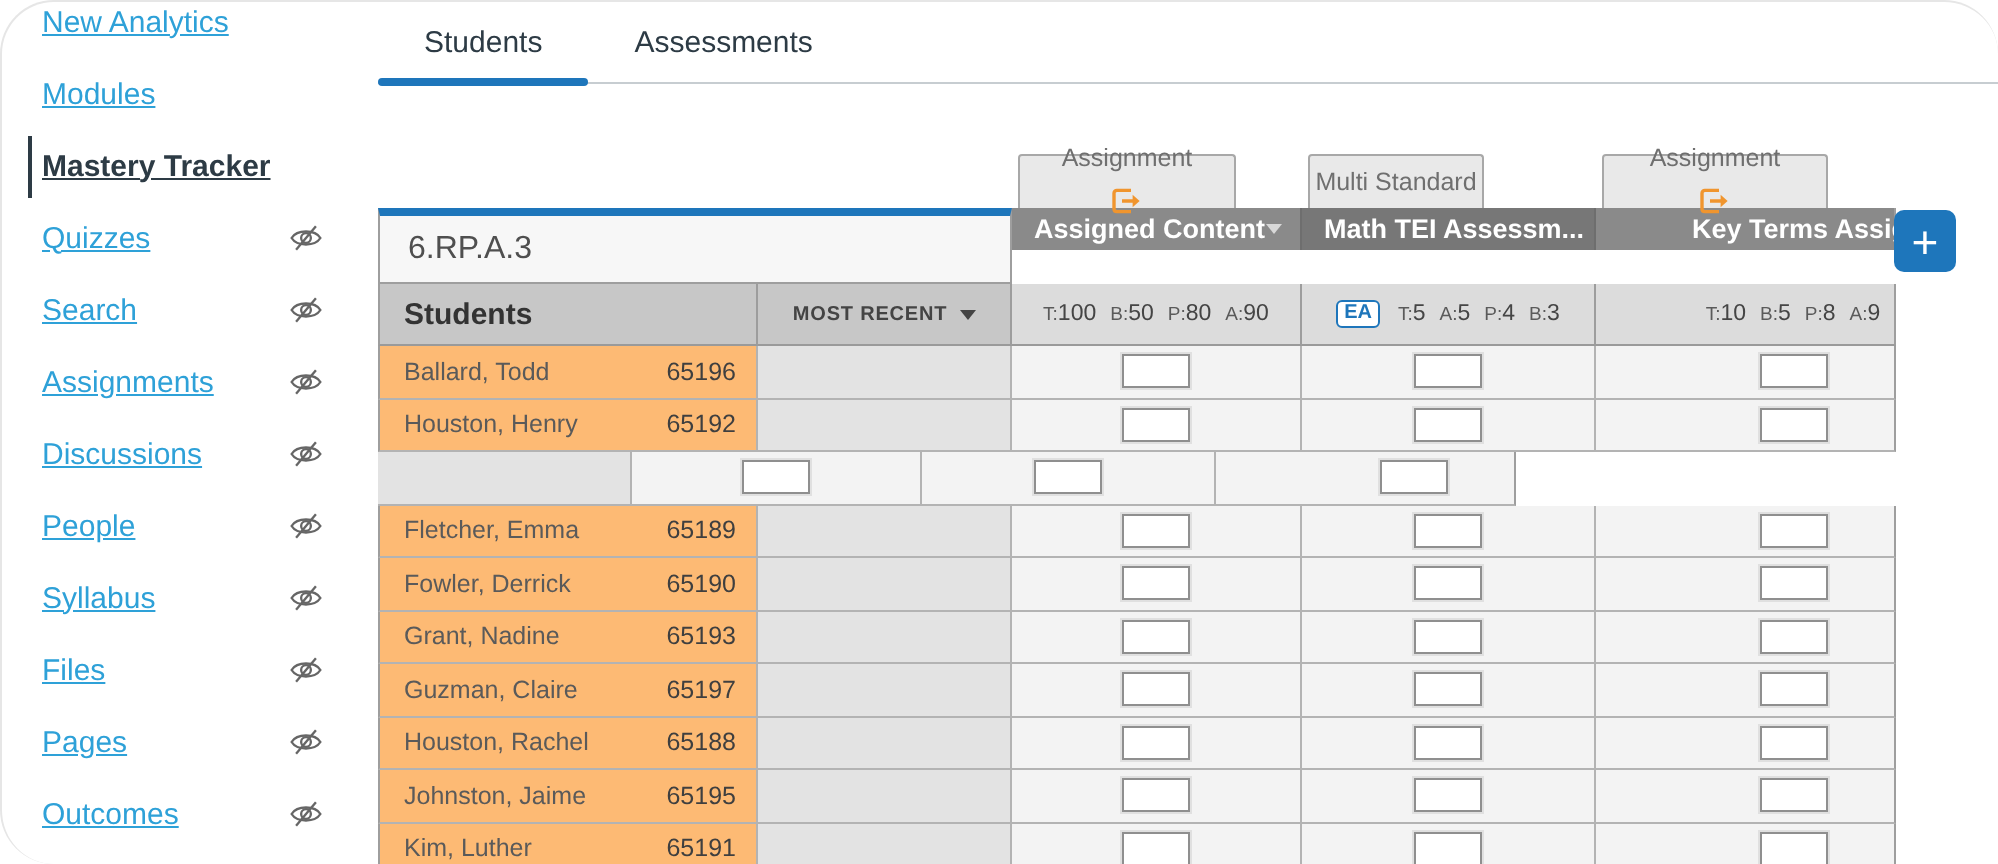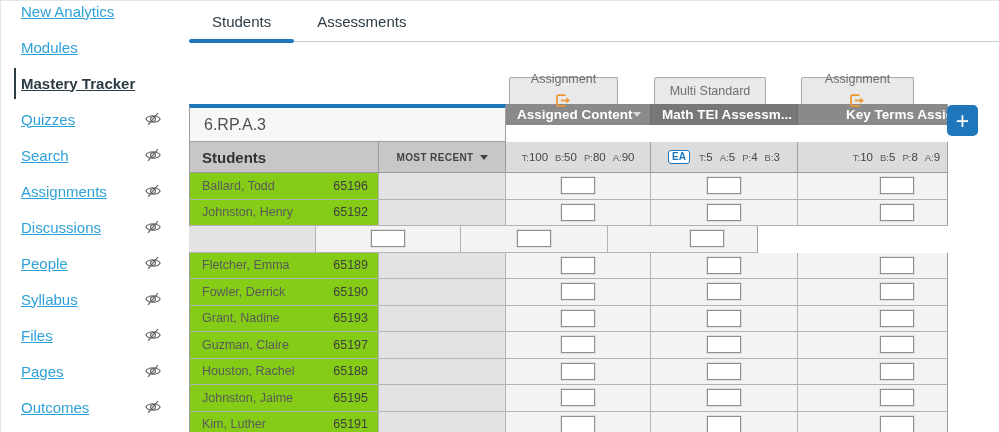--- a/index.html
+++ b/index.html
@@ -1,20 +1,20 @@
 <!DOCTYPE html>
 <html><head>
 <meta charset="utf-8">
 <style>
   * { margin:0; padding:0; box-sizing:border-box; }
   body { background:#fff; }
   .page {
     position:relative; width:999px; height:432px; overflow:hidden;
     background:#fff; font-family:"Liberation Sans", sans-serif;
-    border-top:1px solid #e6e6e6; border-left:1px solid #e6e6e6;
+    border-top:1px solid #e6e6e6; border-left:1px solid #e6e6e6;border-radius:27px;
   }
 
   
   .sidebar { position:absolute; left:0; top:-8px; width:186px; }
   .side-item { position:relative; height:36px; display:flex; align-items:center; padding-left:20px; }
   .side-link { font-size:15px; color:#2ea1d8; text-decoration:underline; cursor:pointer; }
   .side-item.active .side-link { color:#2d3b45; font-weight:bold; }
   .side-item.active::before { content:""; position:absolute; left:13px; top:3px; height:31px; width:2px; background:#2d3b45; }
   .eye { position:absolute; left:143px; top:9px; width:18px; height:18px; }
 
@@ -24,21 +24,21 @@
   .tab { position:relative; display:flex; align-items:center; justify-content:center; padding:0 23px; font-size:15px; color:#2d3b45; cursor:pointer; }
   .tab.active::after { content:""; position:absolute; left:0; right:0; bottom:-2px; height:4px; background:#1e76bb; border-radius:2px; }
 
   
   .tracker { position:absolute; left:0; top:103px; width:759px; }
 
   .col-btn { position:absolute; top:-27px; height:27px; display:flex; align-items:center; justify-content:center; gap:8px;
     background:#e9e9e9; border:1px solid #a8a8a8; border-bottom:none; border-radius:2px 2px 0 0;
     font-size:12.5px; color:#6f6f6f; cursor:pointer;flex-direction:column; }
   .col-btn-0 { left:320px; width:109px; }
-  .col-btn-1 { left:465px; width:112px; }
+  .col-btn-1 { left:465px; width:88px; }
   .col-btn-2 { left:612px; width:113px; }
 
   .std-row { display:flex; height:38px; }
   .std-cell { width:317px; background:#f7f7f7; border-top:4px solid #1e76bb; border-left:1px solid #9e9e9e;
     border-bottom:1px solid #9e9e9e; border-right:1px solid #9e9e9e; display:flex; align-items:center;
     padding-left:14px; font-size:16px; color:#4f4f4f; cursor:pointer; }
   .col-head { height:21px; display:flex; align-items:center; padding:0 11px; background:#8a8a8a; color:#fff;
     font-weight:bold; font-size:13.5px; border-right:1px solid #6e6e6e; cursor:pointer; white-space:nowrap; overflow:hidden; }
   .col-head.dark { background:#777; }
   .caret { width:0; height:0; border-left:4px solid transparent; border-right:4px solid transparent;
@@ -56,21 +56,21 @@
   .stat-cell { background:#dcdcdc; border-right:1px solid #9d9d9d; border-bottom:1px solid #9a9a9a;
     display:flex; align-items:center; justify-content:center; gap:7px; font-size:11.5px; color:#4e4e4e; white-space:nowrap; }
   .stat-cell:last-child, .col-head:last-child { border-right:1px solid #9e9e9e; }
   .sk { font-size:9.5px; color:#5a5a5a; }
   .sv { font-size:11.5px; color:#454545; }
   .pair { display:inline-flex; align-items:baseline; }
   .ea-badge { border:1.5px solid #1e76bb; color:#1e76bb; background:#fff; font-size:10px; font-weight:bold;
     padding:0px 3px 1px 3px; border-radius:3px; margin-right:2px; }
 
   .row { display:flex; height:26.5px; }
-  .name-cell { width:190px; background:#84cc16; border-left:1px solid #9e9e9e; border-right:1px solid #b3b3b3;
+  .name-cell { width:190px; background:#fdba74; border-left:1px solid #9e9e9e; border-right:1px solid #b3b3b3;
     border-bottom:1px solid #b3b3b3; display:flex; align-items:center; justify-content:space-between;
     padding:0 10px 0 12px; font-size:12.5px; color:#5a5a5a; }
   .id { color:#3f3f3f; }
   .recent-cell { width:127px; background:#e3e3e3; border-right:1px solid #b3b3b3; border-bottom:1px solid #b3b3b3; }
   .score-cell { background:#f3f3f3; border-right:1px solid #b3b3b3; border-bottom:1px solid #b3b3b3;
     display:flex; align-items:center; justify-content:center; }
   .score-cell:last-child { border-right:1px solid #9e9e9e; }
   .score-input { width:34px; height:17px; border:1px solid #8f8f8f; background:#fff; box-shadow:0 0 0 1px #e0e0e0; font-size:11px; text-align:center; }
 
   .add-btn { position:absolute; left:758px; top:1px; width:31px; height:31px; background:#1e76bb; color:#fff;
@@ -285,21 +285,21 @@
             </div>
             <div class="score-cell w1">
               <input class="score-input" type="text" style="">
             </div>
             <div class="score-cell w2">
               <input class="score-input" type="text" style="">
             </div>
           </div>
           <div class="row">
             <div class="name-cell">
-              <span class="nm">Johnston, Henry</span>
+              <span class="nm">Houston, Henry</span>
               <span class="id">65192</span>
             </div>
             <div class="recent-cell"></div>
             <div class="score-cell w0">
               <input class="score-input" type="text" style="">
             </div>
             <div class="score-cell w1">
               <input class="score-input" type="text" style="">
             </div>
             <div class="score-cell w2">

